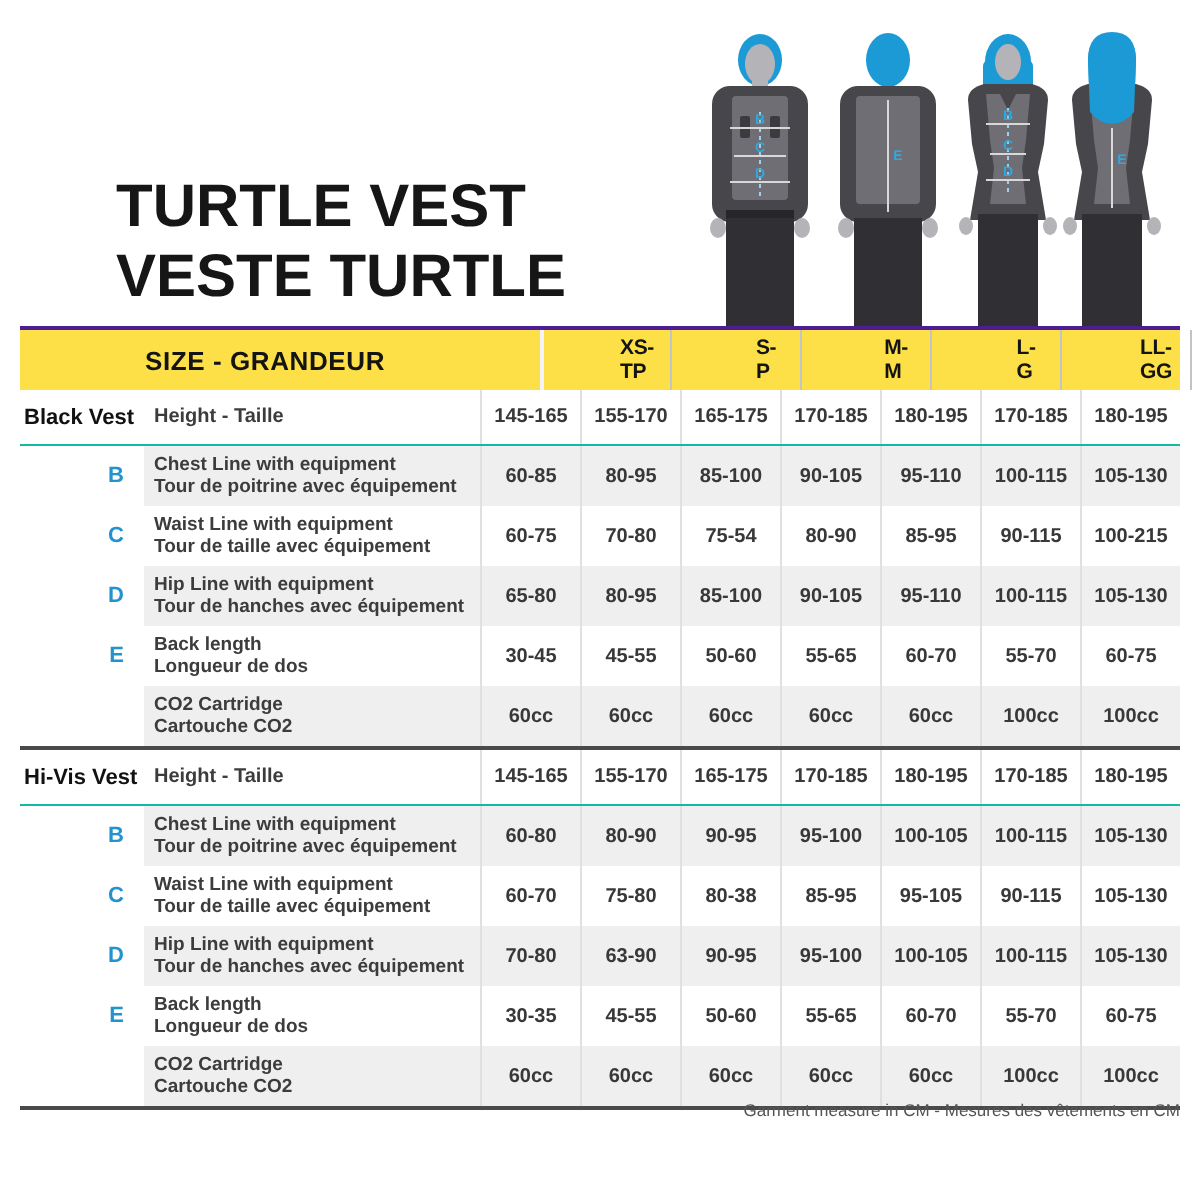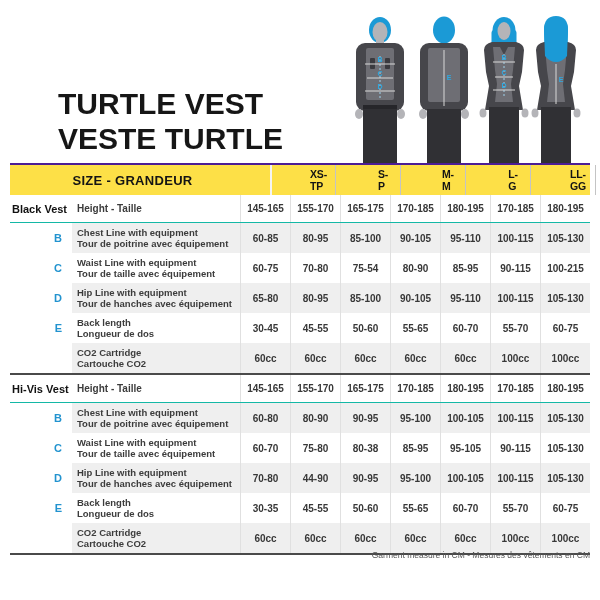--- a/index.html
+++ b/index.html
@@ -244,21 +244,21 @@
           <div class="cell val">90-115</div>
           <div class="cell val">105-130</div>
         </div>
         <div class="row m-row shade">
           <div class="cell lc">D</div>
           <div class="cell desc">
             <div>Hip Line with equipment</div>
             <div>Tour de hanches avec équipement</div>
           </div>
           <div class="cell val">70-80</div>
-          <div class="cell val">44-90</div>
+          <div class="cell val">63-90</div>
           <div class="cell val">90-95</div>
           <div class="cell val">95-100</div>
           <div class="cell val">100-105</div>
           <div class="cell val">100-115</div>
           <div class="cell val">105-130</div>
         </div>
         <div class="row m-row">
           <div class="cell lc">E</div>
           <div class="cell desc">
             <div>Back length</div>

